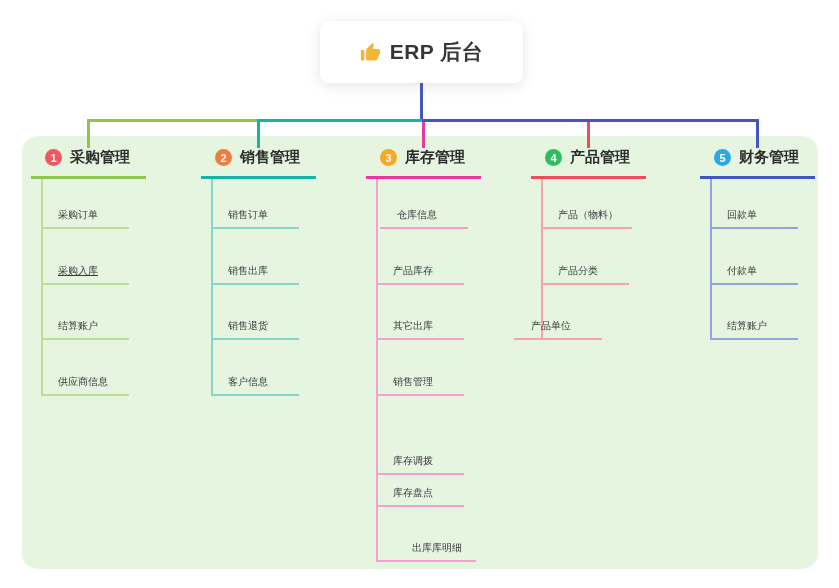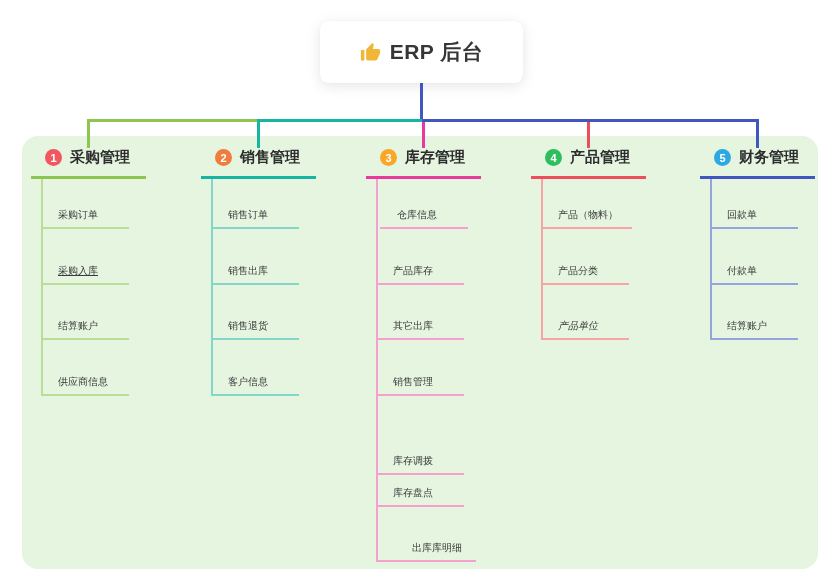--- a/index.html
+++ b/index.html
@@ -77,21 +77,21 @@
       <div class="child-item" style="left: 376px; top: 482px; border-bottom: 2px solid rgb(245, 160, 207);">库存盘点</div>
       <div class="child-item" style="left: 376px; top: 537px; border-bottom: 2px solid rgb(245, 160, 207); padding-left: 36px;">出库库明细</div>
       <div class="branch-header" style="left: 545px; top: 148px;">
         <span class="badge" style="background: rgb(46, 190, 93);">4</span>
         <span class="branch-label">产品管理</span>
       </div>
       <div class="line" style="left: 531px; top: 176px; width: 115px; height: 3px; background: rgb(238, 77, 90);"></div>
       <div class="line" style="left: 541px; top: 179px; width: 2px; height: 161px; background: rgb(247, 163, 168);"></div>
       <div class="child-item" style="left: 541px; top: 204px; border-bottom: 2px solid rgb(247, 163, 168);">产品（物料）</div>
       <div class="child-item" style="left: 541px; top: 260px; border-bottom: 2px solid rgb(247, 163, 168);">产品分类</div>
-      <div class="child-item" style="left: 541px; top: 315px; border-bottom: 2px solid rgb(247, 163, 168); font-style: italic;">产品单位</div>
+      <div class="child-item" style="left: 514px; top: 315px; border-bottom: 2px solid rgb(247, 163, 168);">产品单位</div>
       <div class="branch-header" style="left: 714px; top: 148px;">
         <span class="badge" style="background: rgb(44, 169, 224);">5</span>
         <span class="branch-label">财务管理</span>
       </div>
       <div class="line" style="left: 700px; top: 176px; width: 115px; height: 3px; background: rgb(67, 85, 191);"></div>
       <div class="line" style="left: 710px; top: 179px; width: 2px; height: 161px; background: rgb(147, 165, 220);"></div>
       <div class="child-item" style="left: 710px; top: 204px; border-bottom: 2px solid rgb(147, 165, 220);">回款单</div>
       <div class="child-item" style="left: 710px; top: 260px; border-bottom: 2px solid rgb(147, 165, 220);">付款单</div>
       <div class="child-item" style="left: 710px; top: 315px; border-bottom: 2px solid rgb(147, 165, 220);">结算账户</div>
     </div>

